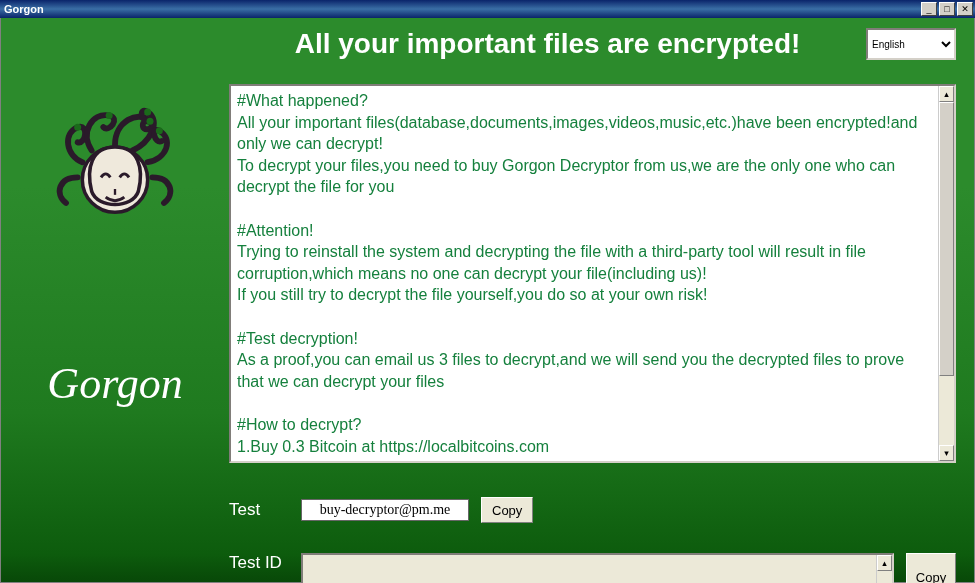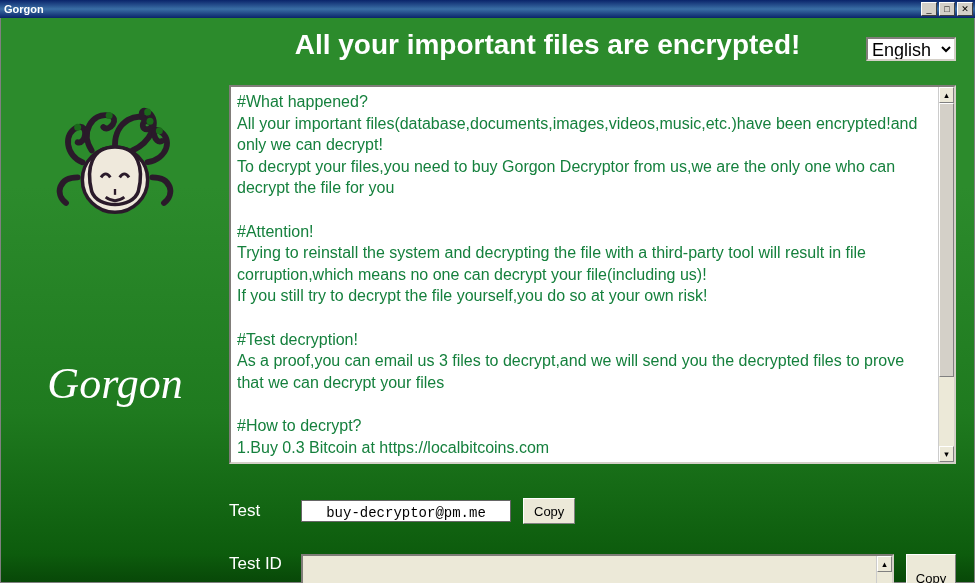--- a/index.html
+++ b/index.html
@@ -81,25 +81,24 @@
   .main-heading {
     flex: 1;
     text-align: center;
     color: #fff;
     font-size: 28px;
     font-weight: bold;
     font-family: "Segoe UI", sans-serif;
   }
   .lang-select {
     width: 90px;
-    height: 24px;
-    font-size: 18px;
+    height: 32px;
+    font-size: 10px;
     background: #fff;
     border: 2px inset #d4d0c8;
-    margin-top: 9px;
   }
   .message-area {
     background: #fff;
     border: 2px inset #d4d0c8;
     flex: 1;
     position: relative;
     display: flex;
   }
   .message-text {
     flex: 1;
@@ -148,29 +147,29 @@
     align-items: center;
     margin-top: 10px;
     gap: 12px;
   }
   .field-label {
     width: 60px;
     color: #fff;
     font-size: 17px;
   }
   .email-input {
-    width: 210px;
+    width: 168px;
     height: 22px;
     background: #fff;
     border: 1px solid #666;
-    font-family: Liberation Mono, monospace;
+    font-family: Liberation Serif, serif;
     font-size: 14px;
     text-align: center;
     display: flex;
-    align-items: flex-end;
+    align-items: center;
     justify-content: center;
   }
   .copy-btn {
     height: 26px;
     padding: 0 10px;
     background: #ece9d8;
     border: 1px solid #fff;
     border-right-color: #808080;
     border-bottom-color: #808080;
     font-size: 13px;

